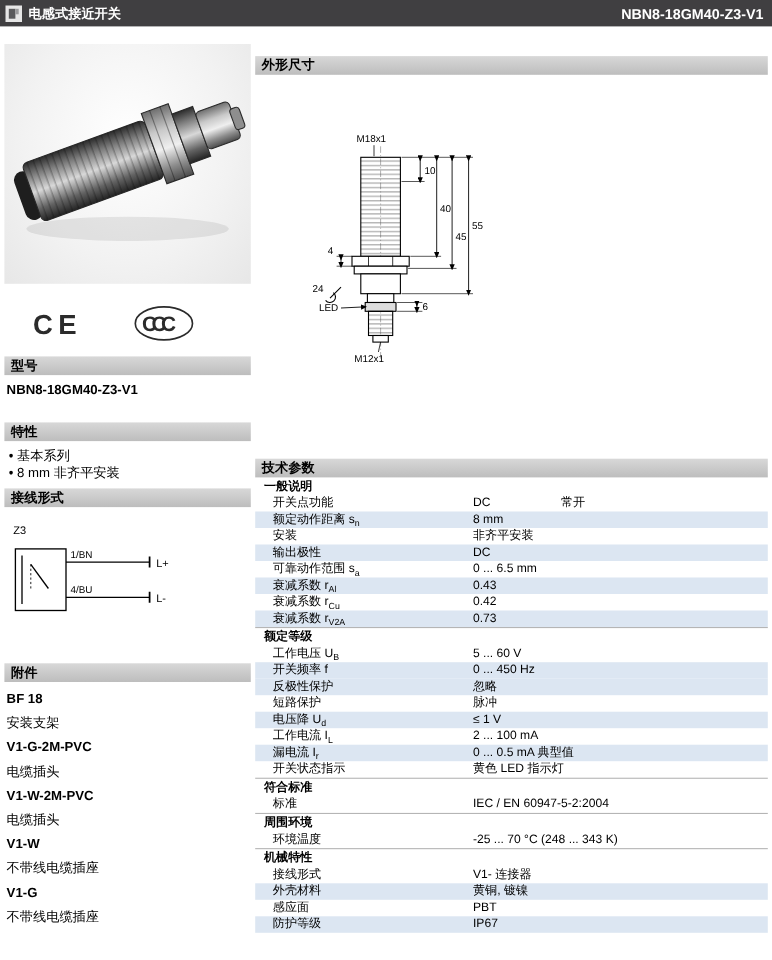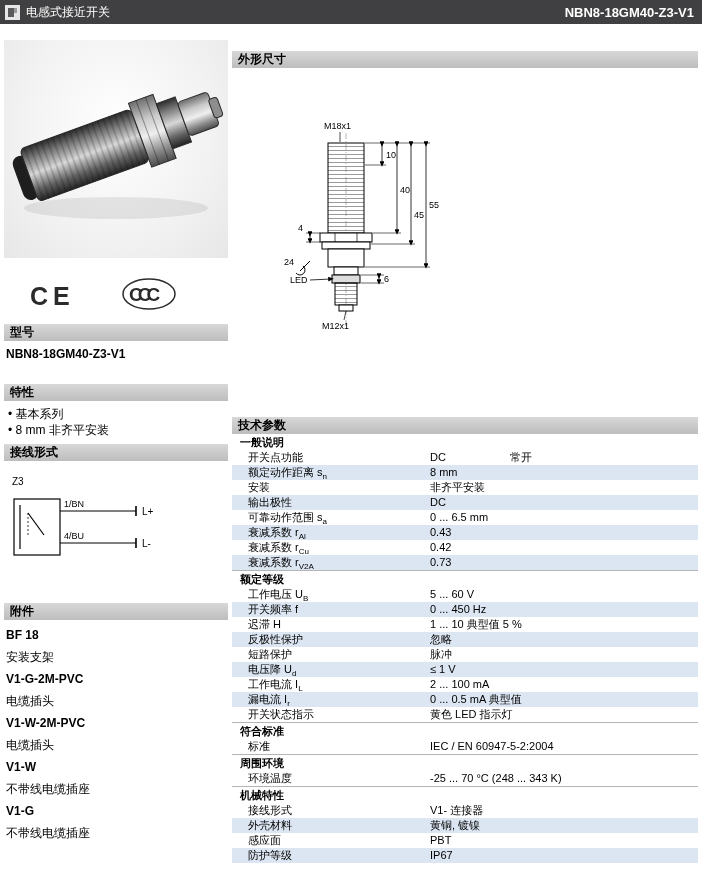--- a/index.html
+++ b/index.html
@@ -7,21 +7,21 @@
     width:702px;height:873px;overflow:hidden;background:#fff;position:relative;
     font-family:"Liberation Sans","DejaVu Sans",sans-serif;color:#000;
   }
   .topbar{
     position:absolute;left:0;top:0;width:702px;height:24px;background:#403f41;
     display:flex;align-items:center;color:#fff;
   }
   .brand-icon{width:15px;height:15px;background:#e6e6e6;margin:0 6px 0 5px;position:relative;flex:none;}
   .brand-icon .inner{position:absolute;left:3px;top:3px;width:6px;height:9px;background:#5a5a5c;}
   .brand-icon .inner2{position:absolute;right:3px;top:3px;width:3px;height:5px;background:#9a9a9c;}
-  .topbar-title{font-size:12px;font-weight:normal;}
+  .topbar-title{font-size:12px;font-weight:bold;}
   .topbar-model{font-size:13px;font-weight:bold;margin-left:auto;padding-right:8px;}
   .left-col{position:absolute;left:4px;top:40px;width:224px;}
   .right-col{position:absolute;left:232px;top:51px;width:466px;}
   .bar{
     background:linear-gradient(#d8d8d8,#bdbdbd);height:17px;line-height:17px;
     font-size:12px;font-weight:bold;padding-left:6px;box-sizing:border-box;
   }
   
   .photo{width:224px;height:218px;background:radial-gradient(ellipse at 50% 40%, #ffffff 0%, #f2f2f2 60%, #e7e7e7 100%);}
   .marks{height:40px;margin-top:18px;display:flex;align-items:center;}
@@ -272,24 +272,20 @@
         </div>
         <div class="spec-section-header">额定等级</div>
         <div class="spec-row">
           <div class="spec-label">工作电压 U<sub>B</sub></div>
           <div class="spec-value">5 ... 60 V</div>
         </div>
         <div class="spec-row alt">
           <div class="spec-label">开关频率 f</div>
           <div class="spec-value">0 ... 450 Hz</div>
         </div>
-        <div class="spec-row">
-          <div class="spec-label">迟滞 H</div>
-          <div class="spec-value">1 ... 10 典型值 5 %</div>
-        </div>
         <div class="spec-row alt">
           <div class="spec-label">反极性保护</div>
           <div class="spec-value">忽略</div>
         </div>
         <div class="spec-row">
           <div class="spec-label">短路保护</div>
           <div class="spec-value">脉冲</div>
         </div>
         <div class="spec-row alt">
           <div class="spec-label">电压降 U<sub>d</sub></div>

